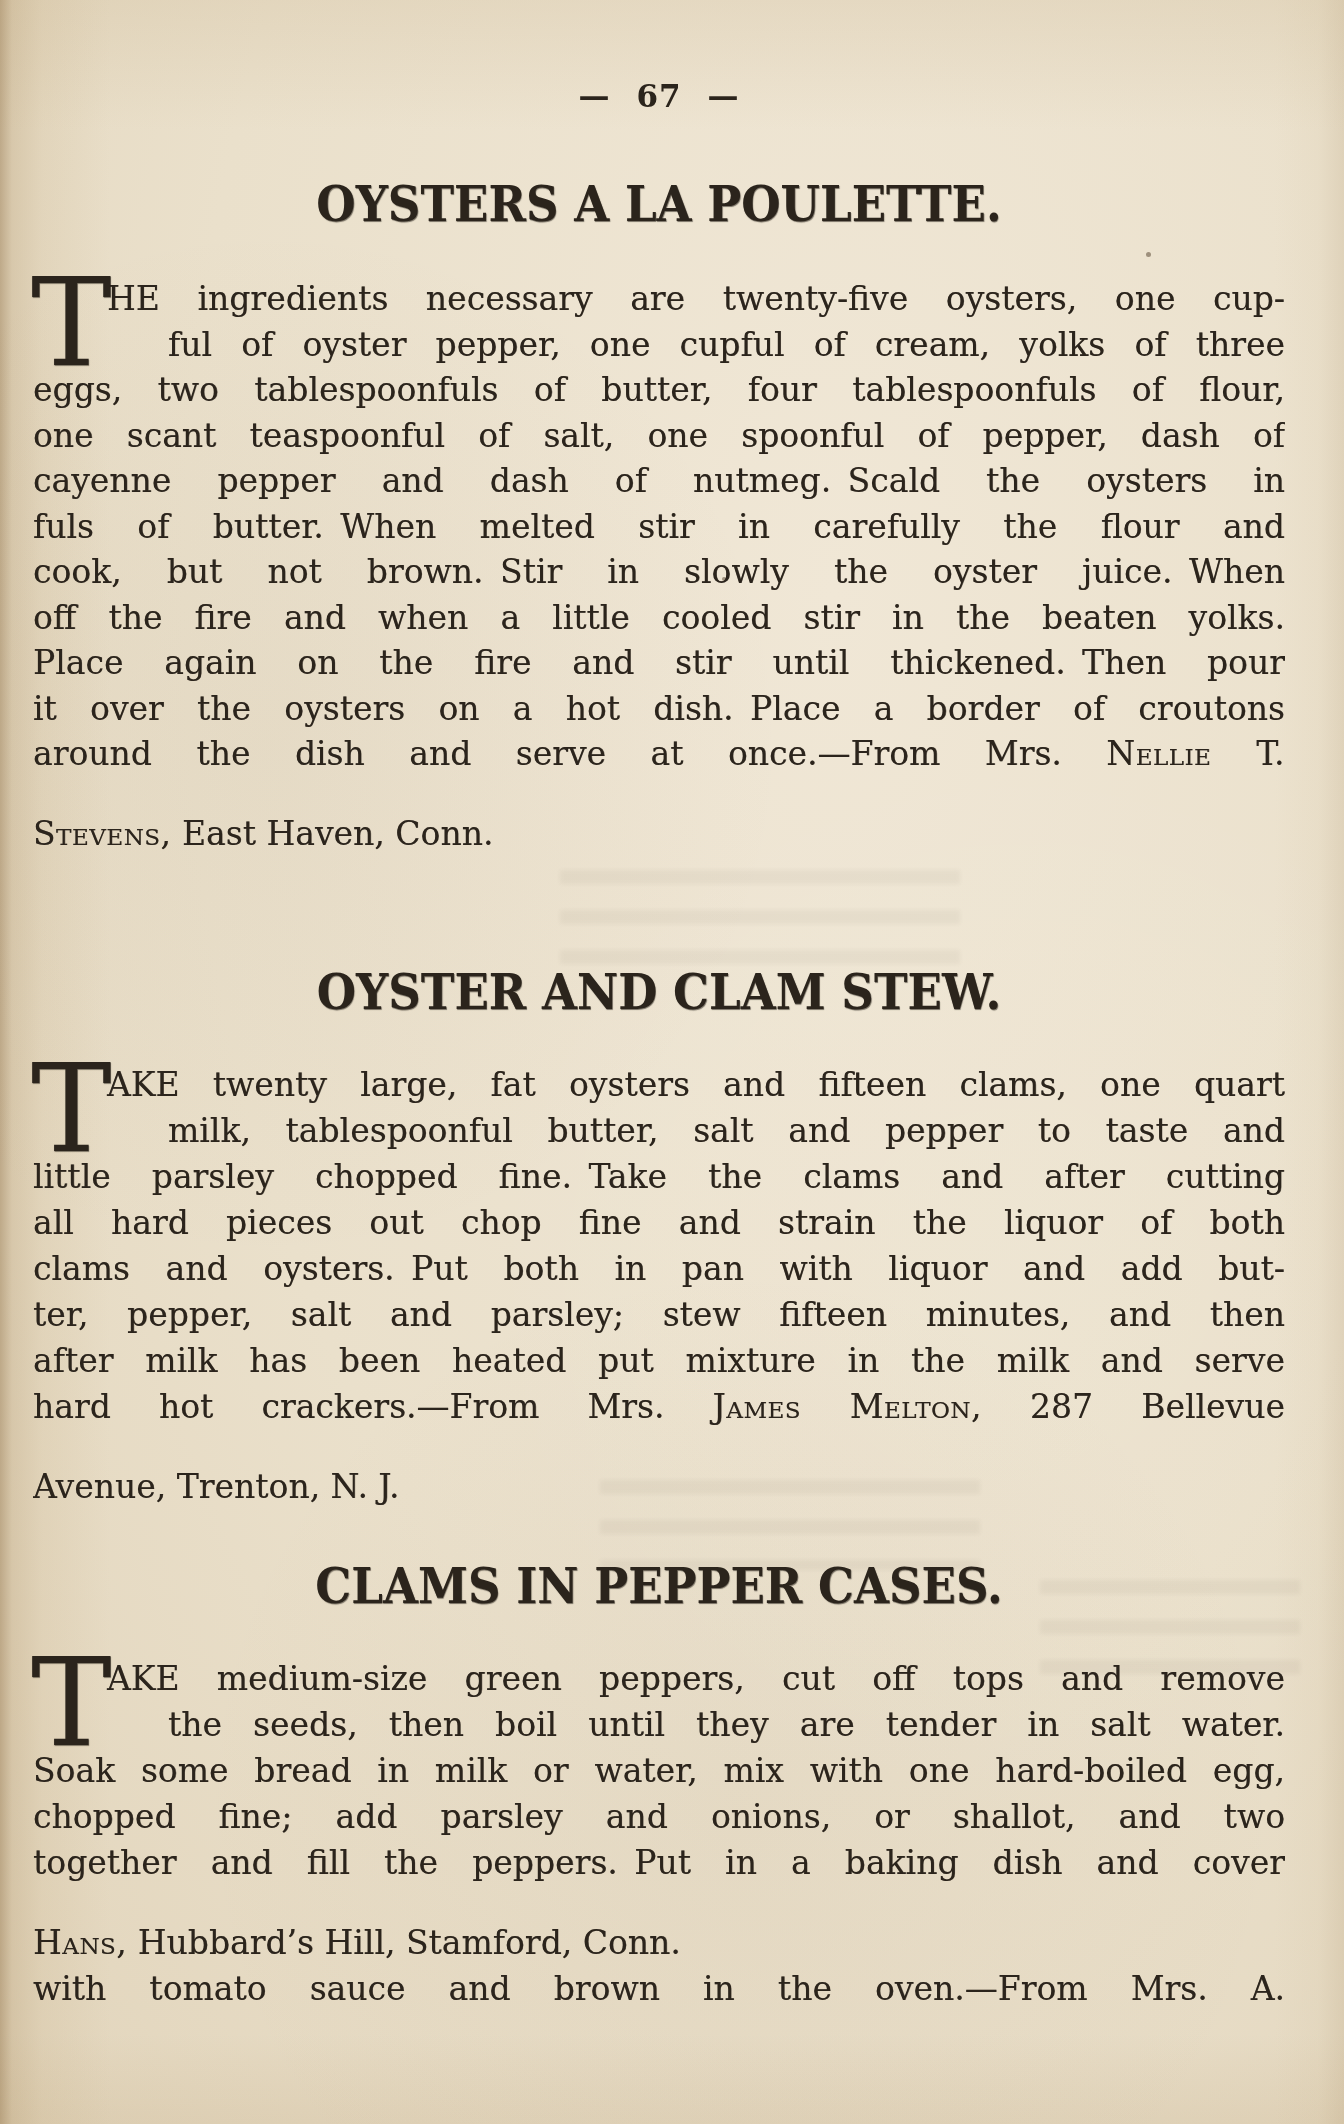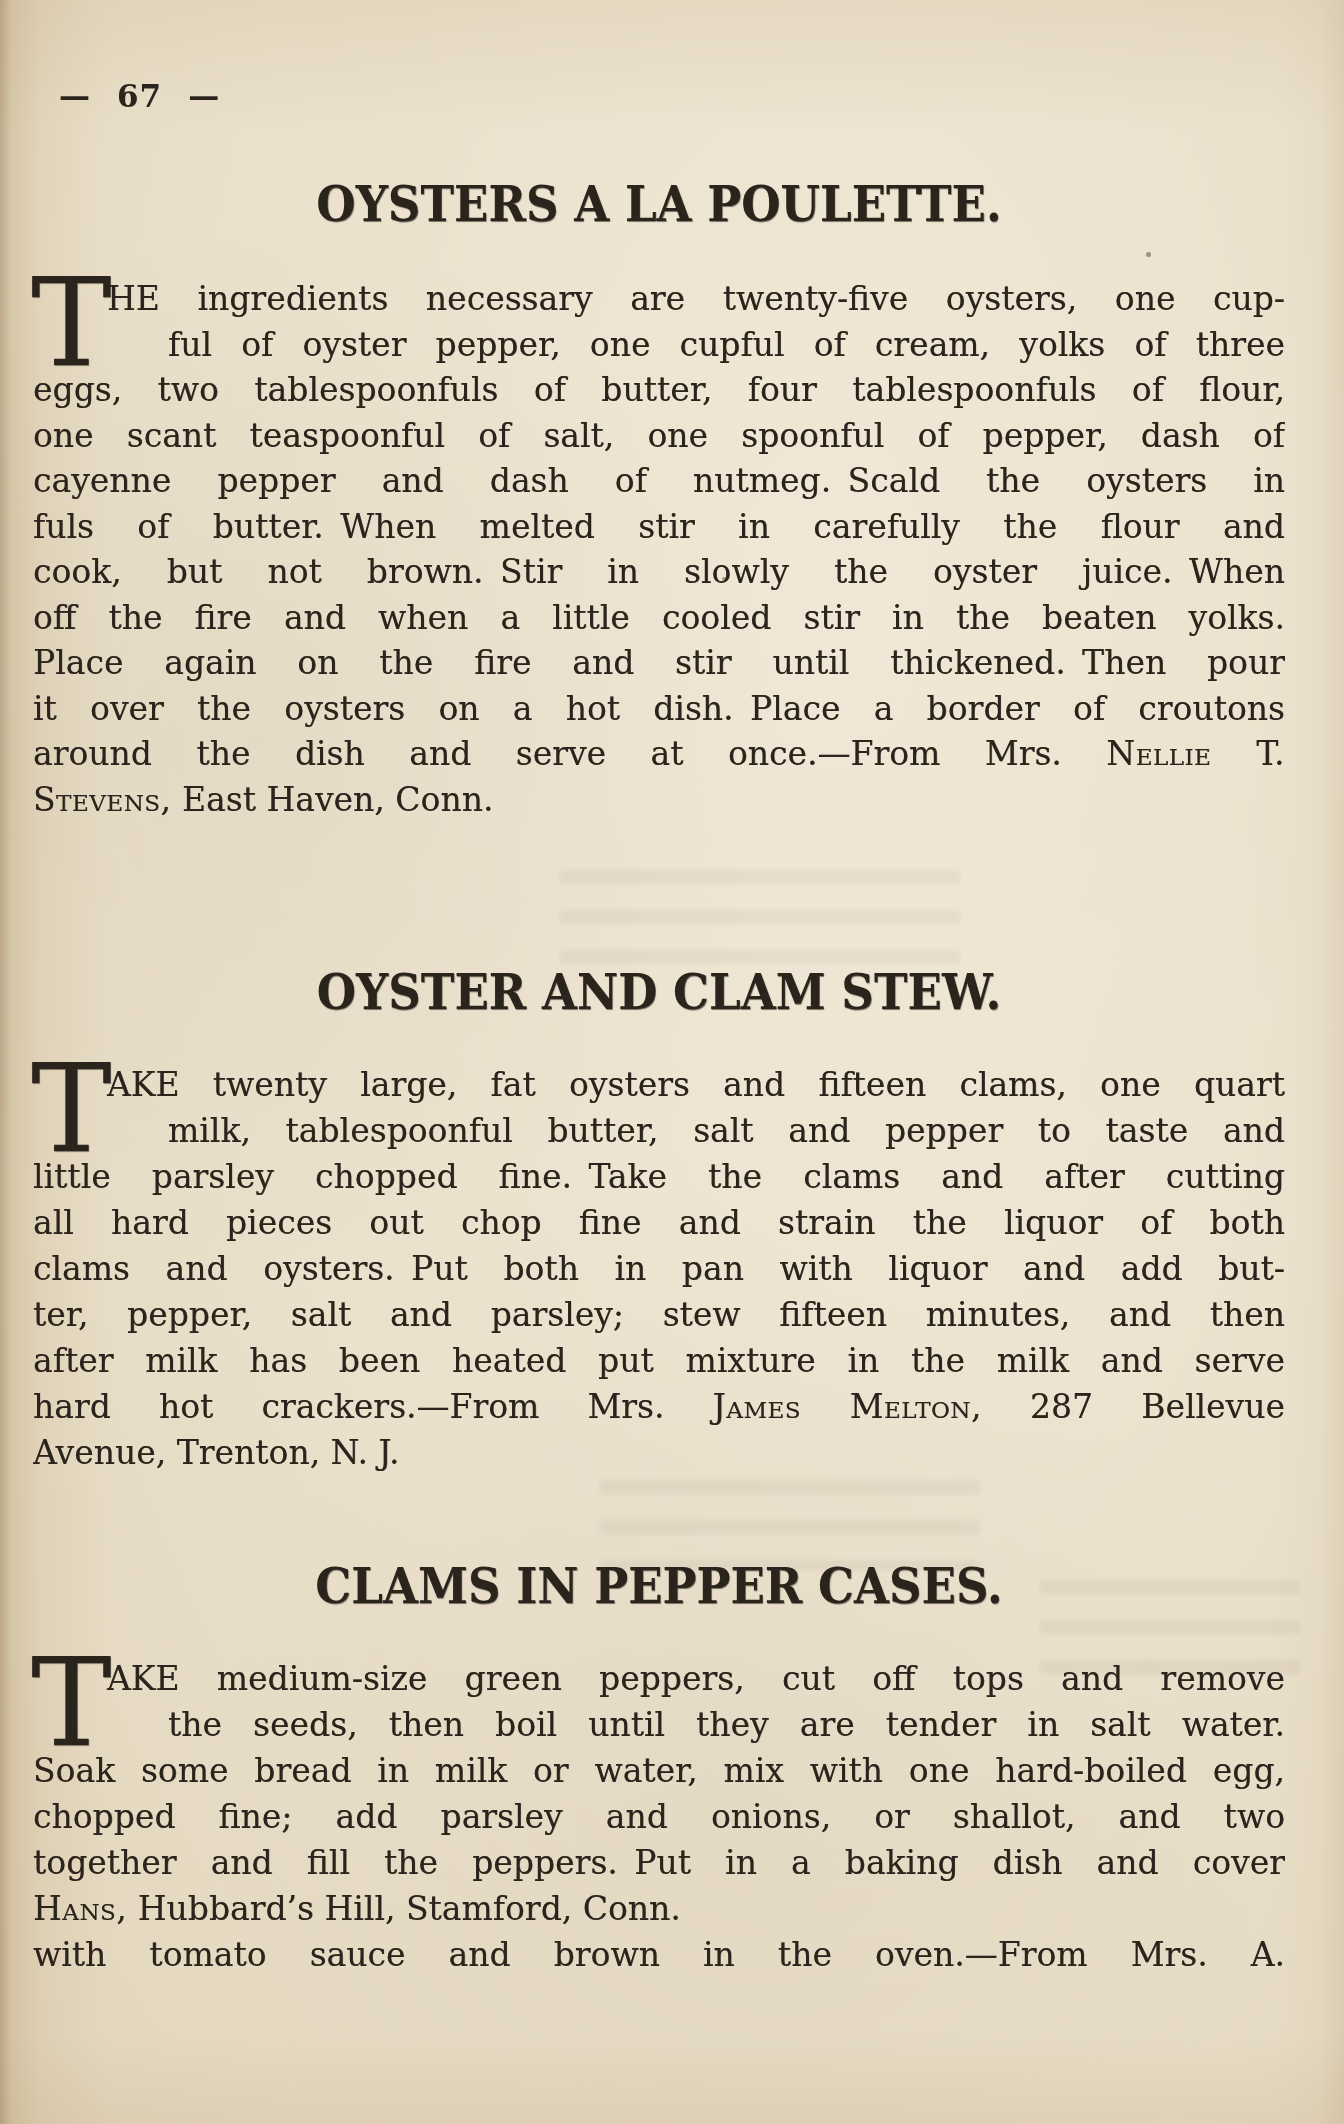--- a/index.html
+++ b/index.html
@@ -24,42 +24,42 @@
       radial-gradient(circle at 20% 35%, rgba(120,95,60,0.05) 0%, rgba(0,0,0,0) 30%),
       radial-gradient(circle at 75% 60%, rgba(255,255,245,0.08) 0%, rgba(0,0,0,0) 35%),
       radial-gradient(circle at 55% 85%, rgba(130,100,65,0.05) 0%, rgba(0,0,0,0) 28%);
   }
   .ghost {
     position: absolute; pointer-events: none; opacity: 0.05; filter: blur(2px);
     background: repeating-linear-gradient(180deg, rgba(60,45,30,0.9) 0 14px, rgba(0,0,0,0) 14px 40px);
   }
   .page-header {
     position: absolute; top: 78px; left: 33px; width: 1252px;
-    text-align: left; font-size: 31px; font-weight: bold; letter-spacing: 1px;
+    text-align: center; font-size: 31px; font-weight: bold; letter-spacing: 1px;
   }
   .page-header .dash { margin: 0 26px; }
   .recipe-title {
     position: absolute; left: 33px; width: 1252px; margin: 0;
     text-align: center; font-size: 48px; font-weight: bold; letter-spacing: 0px;
     transform: scaleX(0.94);
     text-shadow: 0.6px 0.8px 0.9px rgba(30,24,16,0.55);
     white-space: nowrap;
   }
   .para {
     position: absolute; left: 33px; width: 1252px; font-size: 33px;
     text-shadow: 0.3px 0.4px 0.6px rgba(43,36,28,0.5);
   }
   .ln {
     height: var(--lh); line-height: var(--lh);
     text-align: justify; text-align-last: justify;
     overflow: hidden;
   }
   .ln.first { padding-left: 74px; }
   .ln.second { padding-left: 135px; }
-  .ln.last { text-align: center; text-align-last: left; }
+  .ln.last { text-align: center; text-align-last: left; margin-top: 34px; }
   .dropcap {
     position: absolute; left: -2px; top: -13px;
     font-size: 121px; line-height: 1;
     text-shadow: 0.6px 0.8px 0.9px rgba(30,24,16,0.5);
   }
   .sc { font-variant: small-caps; letter-spacing: 0.5px; }
   .speck { position: absolute; border-radius: 50%; background: rgba(80,62,42,0.5); }
 </style>
 </head>
 <body>

